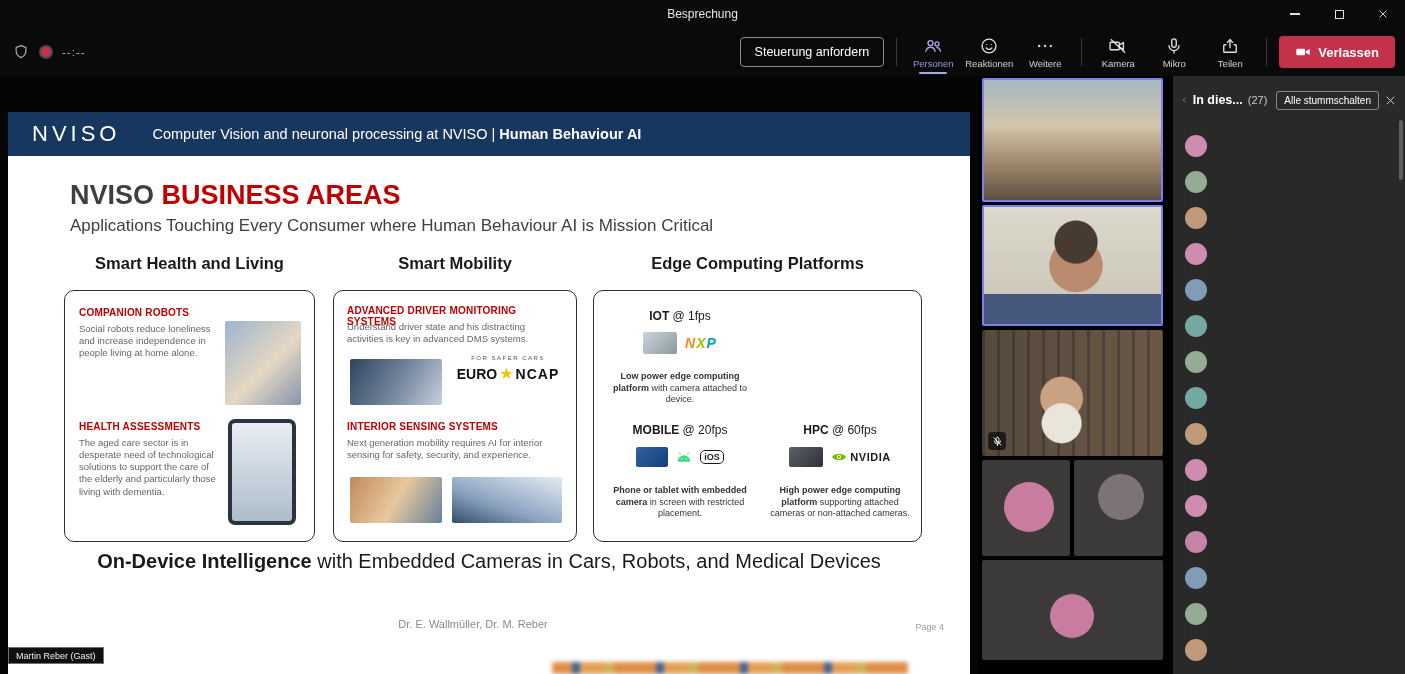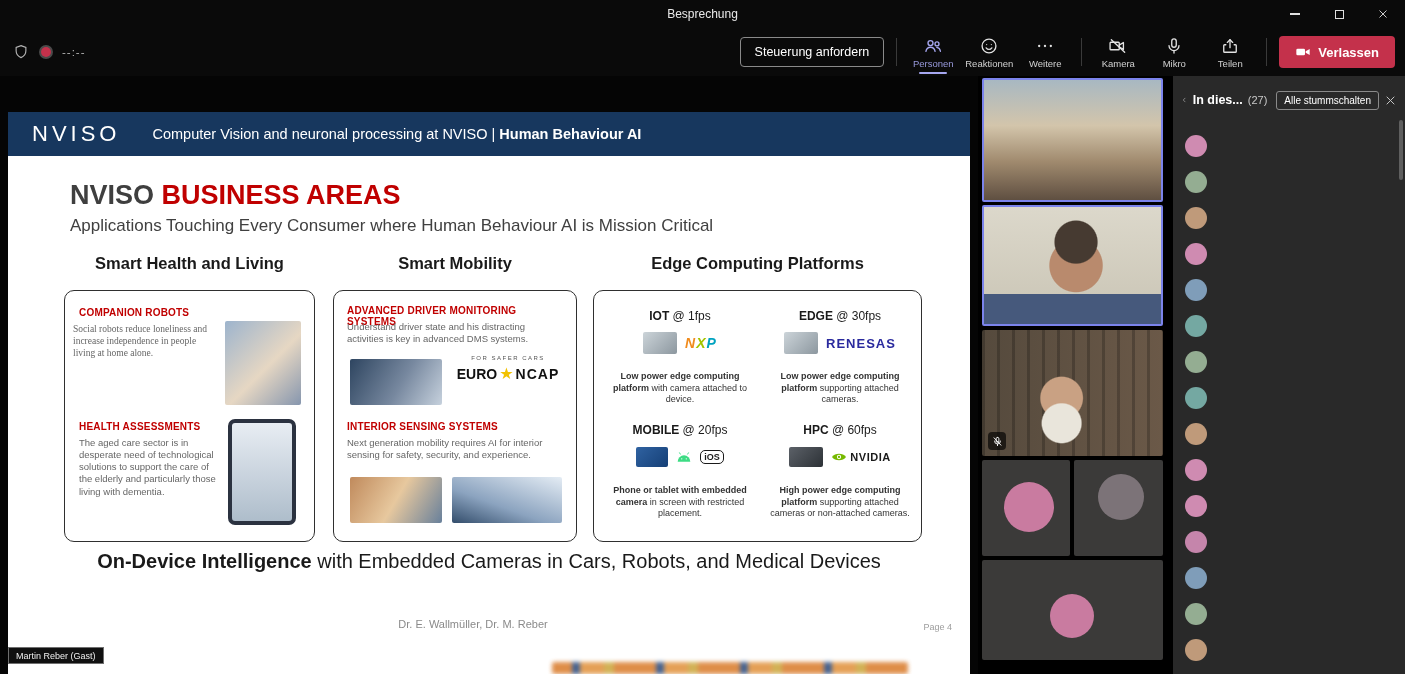--- a/index.html
+++ b/index.html
@@ -82,21 +82,21 @@
   .nxp-word { font-size:14px; font-weight:bold; font-style:italic; letter-spacing:1px; }
   .nxp-n { color:#f08b1d; } .nxp-x { color:#a4c400; } .nxp-p { color:#00a3c0; }
   .renesas-word { font-size:13px; font-weight:bold; color:#2a2a9e; letter-spacing:1px; }
   .ios-badge { display:inline-block; border:1.5px solid #1a1a1a; border-radius:5px; font-size:9px; font-weight:bold; color:#1a1a1a; padding:1px 3px; }
   .nvidia-wrap { display:flex; align-items:center; gap:3px; }
   .nvidia-word { font-size:11px; font-weight:bold; color:#1a1a1a; letter-spacing:.5px; }
 
   .statement { position:absolute; left:0; top:394px; width:962px; text-align:center; font-size:20px; color:#1a1a1a; }
   .statement b { font-weight:bold; }
   .credits { position:absolute; left:0; top:462px; width:930px; text-align:center; font-size:11px; color:#8a8a8a; }
-  .page-num { position:absolute; right:18px; top:466px; font-size:9px; color:#9d9d9d; }
+  .page-num { position:absolute; right:26px; top:466px; font-size:9px; color:#9d9d9d; }
 
   .presenter-tag { position:absolute; left:8px; top:571px; background:#101010; border:1px solid #6f6f6f; color:#efefef; font-size:9px; padding:2.5px 7px; white-space:nowrap; }
   .peek { position:absolute; left:552px; bottom:0; width:356px; height:12px; border-radius:2px; opacity:.85; filter:blur(2px);
           background:repeating-linear-gradient(90deg,#d97b2a 0 20px,#27497f 20px 28px,#e0903a 28px 52px,#caa53a 52px 62px,#d97b2a 62px 84px); }
 
   
   .videos { position:absolute; left:982px; top:78px; width:181px; height:584px; }
   .vtile { position:absolute; left:0; width:181px; border-radius:2px; overflow:hidden; }
   .vtile.active { border:2.5px solid #7b83eb; }
   .v-room { top:0; height:124px;
@@ -253,21 +253,21 @@
           <span>NVISO </span><span class="red">BUSINESS AREAS</span>
         </div>
         <div class="slide-subtitle">Applications Touching Every Consumer where Human Behaviour AI is Mission Critical</div>
 
         <div class="col-header h2">Smart Mobility</div>
         <div class="col-header h1">Smart Health and Living</div>
         <div class="col-header h3">Edge Computing Platforms</div>
 
         <div class="area-box box1">
           <div class="sec-title" style="left:14px; top:16px;">COMPANION ROBOTS</div>
-          <div class="sec-body" style="left:8px; top:32px; width:142px;font-family:Liberation Serif, serif;">Social robots reduce loneliness and increase independence in people living at home alone.</div>
+          <div class="sec-body" style="left:14px; top:32px; width:142px;">Social robots reduce loneliness and increase independence in people living at home alone.</div>
           <div class="img-ph ph-robot"></div>
           <div class="sec-title" style="left:14px; top:130px;">HEALTH ASSESSMENTS</div>
           <div class="sec-body" style="left:14px; top:146px; width:142px;">The aged care sector is in desperate need of technological solutions to support the care of the elderly and particularly those living with dementia.</div>
           <div class="img-ph ph-phone"></div>
         </div>
 
         <div class="area-box box2">
           <div class="sec-title" style="left:13px; top:14px; width:218px;">ADVANCED DRIVER MONITORING SYSTEMS</div>
           <div class="sec-body" style="left:13px; top:30px; width:208px;">Understand driver state and his distracting activities is key in advanced DMS systems.</div>
           <div class="img-ph ph-driver"></div>
@@ -288,28 +288,20 @@
         <div class="area-box box3">
           <div class="quad q1">
             <div class="quad-title"><b>IOT</b><span> @ 1fps</span></div>
             <div class="quad-logos">
               <span class="ph-chip"></span>
               <span class="nxp-word"><span class="nxp-n">N</span><span class="nxp-x">X</span><span class="nxp-p">P</span></span>
             </div>
             <div class="quad-caption"><b>Low power edge computing platform</b><span> with camera attached to device.</span></div>
           </div>
 
-          <div class="quad q2">
-            <div class="quad-title"><b>EDGE</b><span> @ 30fps</span></div>
-            <div class="quad-logos">
-              <span class="ph-chip"></span>
-              <span class="renesas-word">RENESAS</span>
-            </div>
-            <div class="quad-caption"><b>Low power edge computing platform</b><span> supporting attached cameras.</span></div>
-          </div>
 
           <div class="quad q3">
             <div class="quad-title"><b>MOBILE</b><span> @ 20fps</span></div>
             <div class="quad-logos">
               <span class="ph-board-blue"></span>
               <svg width="16" height="12" viewBox="0 0 24 16">
                   <line x1="6.8" y1="4.2" x2="5" y2="1.2" stroke="#3ddc84" stroke-width="1.4"></line>
                   <line x1="17.2" y1="4.2" x2="19" y2="1.2" stroke="#3ddc84" stroke-width="1.4"></line>
                   <path d="M2.5 15A9.5 9.5 0 0 1 21.5 15z" fill="#3ddc84"></path>
                   <circle cx="8.6" cy="10.8" r="1" fill="#fff"></circle>

